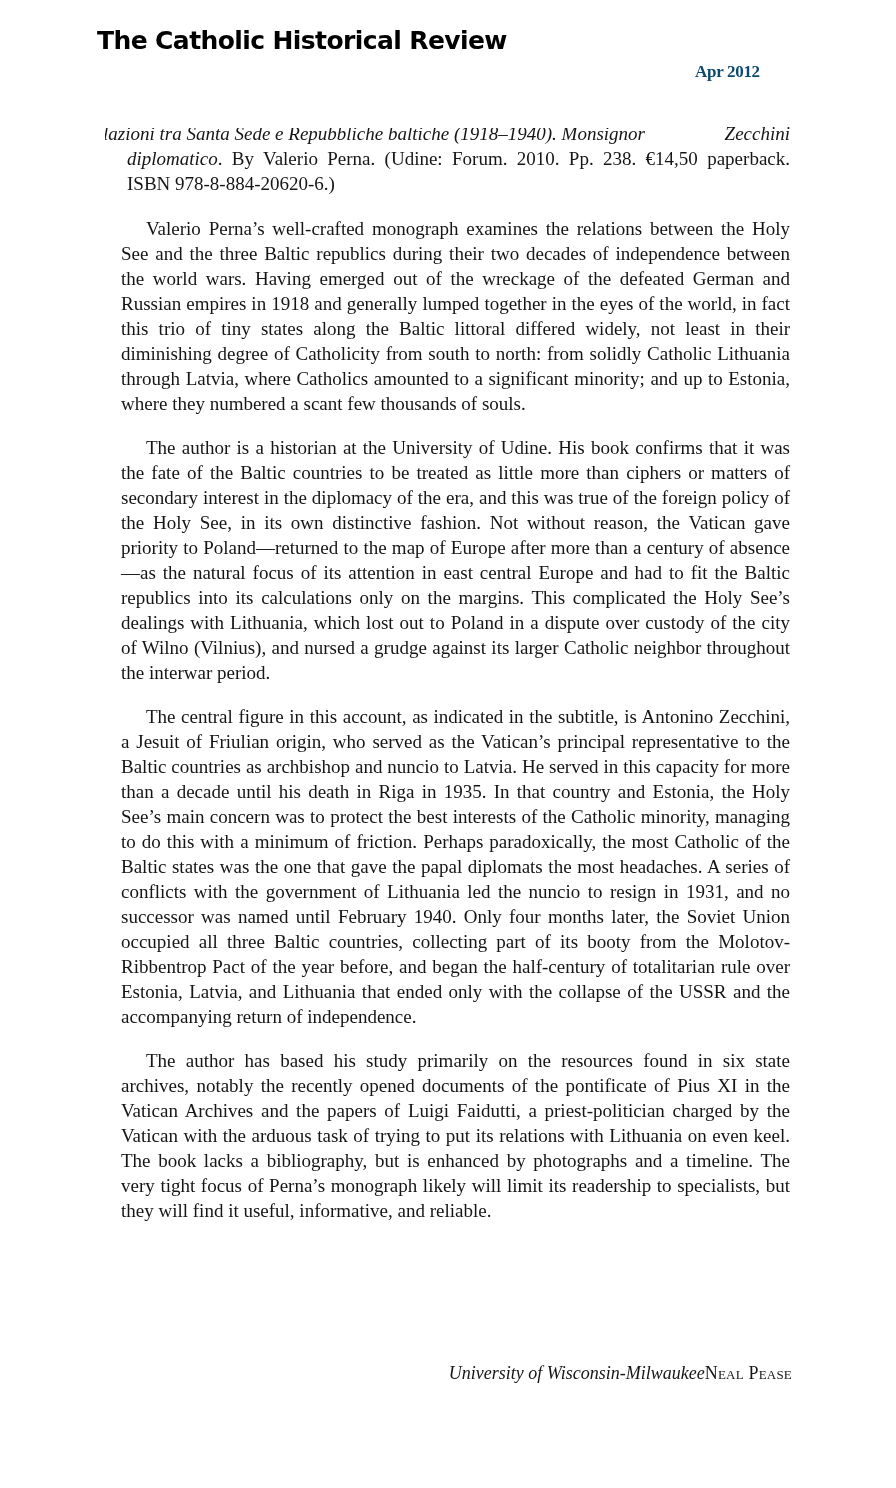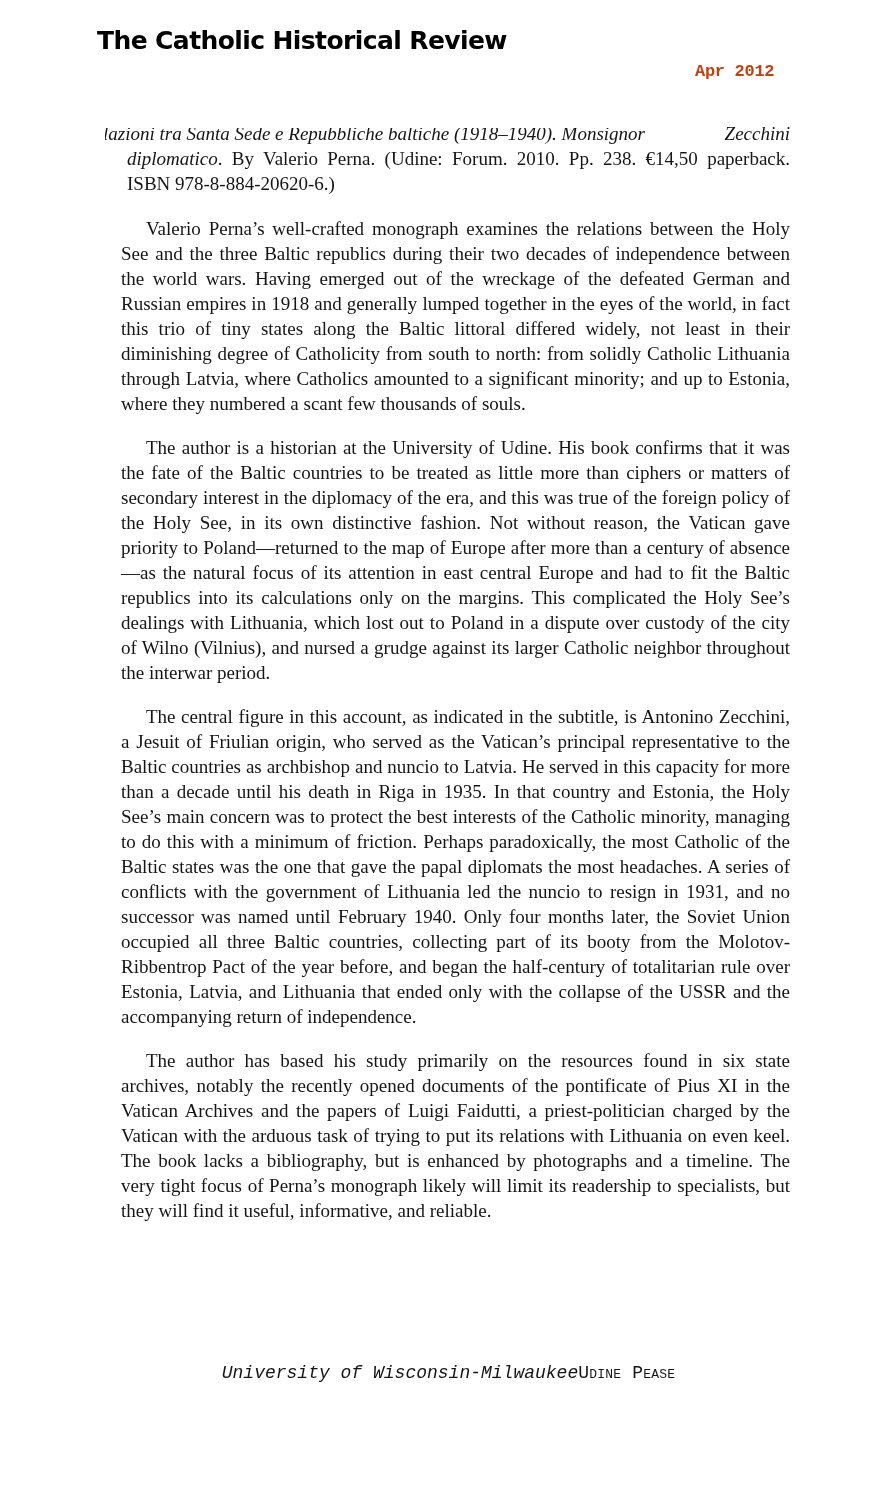--- a/index.html
+++ b/index.html
@@ -23,25 +23,25 @@
     font-size: 25px;
     letter-spacing: -0.6px;
     color: #000;
     margin: 0;
     text-align: right;
   }
   .issue-date {
     position: absolute;
     left: 695px;
     top: 62px;
-    font-family: Liberation Mono, monospace;
+    font-family: Liberation Serif, serif;
     font-weight: bold;
     font-size: 17px;
     letter-spacing: -0.3px;
-    color: #c2410c;
+    color: #0c4a6e;
   }
   .content {
     position: absolute;
     left: 105px;
     top: 121px;
     width: 685px;
     font-family: "Liberation Serif", serif;
     font-size: 19px;
     line-height: 25px;
     color: #151515;
@@ -62,22 +62,22 @@
     text-indent: 25px;
     text-align: justify;
     hyphens: manual;
   }
   .signature {
     position: absolute;
     left: 105px;
     top: 1363px;
     width: 687px;
     display: flex;
-    justify-content: center;
-    font-family: Liberation Mono, monospace;
+    justify-content: flex-end;
+    font-family: Liberation Serif, serif;
     font-size: 18px;
     color: #151515;
   }
   .affiliation { font-style: italic; }
   .reviewer { font-variant: small-caps; letter-spacing: 0.2px; }
 </style>
 </head>
 <body>
 
 <h1 class="journal-title">The Catholic Historical Review</h1>
@@ -87,14 +87,14 @@
   <p class="citation"><span class="citation-first it">Relazioni tra Santa Sede e Repubbliche baltiche (1918–1940). Monsignor</span> <span class="it">Zecchini diplomatico</span><span>. By Valerio Perna. (Udine: Forum. 2010. Pp. 238. €14,50 paperback. ISBN 978-8-884-20620-6.)</span></p>
 
   <p class="body-para">Valerio Perna’s well-crafted monograph examines the relations between the Holy See and the three Baltic republics during their two decades of inde­pendence between the world wars. Having emerged out of the wreckage of the defeated German and Russian empires in 1918 and generally lumped together in the eyes of the world, in fact this trio of tiny states along the Baltic littoral differed widely, not least in their diminishing degree of Catholicity from south to north: from solidly Catholic Lithuania through Latvia, where Catholics amounted to a significant minority; and up to Estonia, where they numbered a scant few thousands of souls.</p>
   <p class="body-para">The author is a historian at the University of Udine. His book confirms that it was the fate of the Baltic countries to be treated as little more than ciphers or matters of secondary interest in the diplomacy of the era, and this was true of the foreign policy of the Holy See, in its own distinctive fashion. Not with­out reason, the Vatican gave priority to Poland—returned to the map of Europe after more than a century of absence—as the natural focus of its atten­tion in east central Europe and had to fit the Baltic republics into its calcula­tions only on the margins. This complicated the Holy See’s dealings with Lithuania, which lost out to Poland in a dispute over custody of the city of Wilno (Vilnius), and nursed a grudge against its larger Catholic neighbor throughout the interwar period.</p>
   <p class="body-para">The central figure in this account, as indicated in the subtitle, is Antonino Zecchini, a Jesuit of Friulian origin, who served as the Vatican’s principal rep­resentative to the Baltic countries as archbishop and nuncio to Latvia. He served in this capacity for more than a decade until his death in Riga in 1935. In that country and Estonia, the Holy See’s main concern was to protect the best interests of the Catholic minority, managing to do this with a minimum of friction. Perhaps paradoxically, the most Catholic of the Baltic states was the one that gave the papal diplomats the most headaches. A series of con­flicts with the government of Lithuania led the nuncio to resign in 1931, and no successor was named until February 1940. Only four months later, the Soviet Union occupied all three Baltic countries, collecting part of its booty from the Molotov-Ribbentrop Pact of the year before, and began the half-cen­tury of totalitarian rule over Estonia, Latvia, and Lithuania that ended only with the collapse of the USSR and the accompanying return of independence.</p>
   <p class="body-para">The author has based his study primarily on the resources found in six state archives, notably the recently opened documents of the pontificate of Pius XI in the Vatican Archives and the papers of Luigi Faidutti, a priest-politi­cian charged by the Vatican with the arduous task of trying to put its relations with Lithuania on even keel. The book lacks a bibliography, but is enhanced by photographs and a timeline. The very tight focus of Perna’s monograph likely will limit its readership to specialists, but they will find it useful, inform­ative, and reliable.</p>
 </div>
 
 <div class="signature">
   <span class="affiliation">University of Wisconsin-Milwaukee</span>
-  <span class="reviewer">Udine Pease</span>
+  <span class="reviewer">Neal Pease</span>
 </div>
 
 </body></html>

